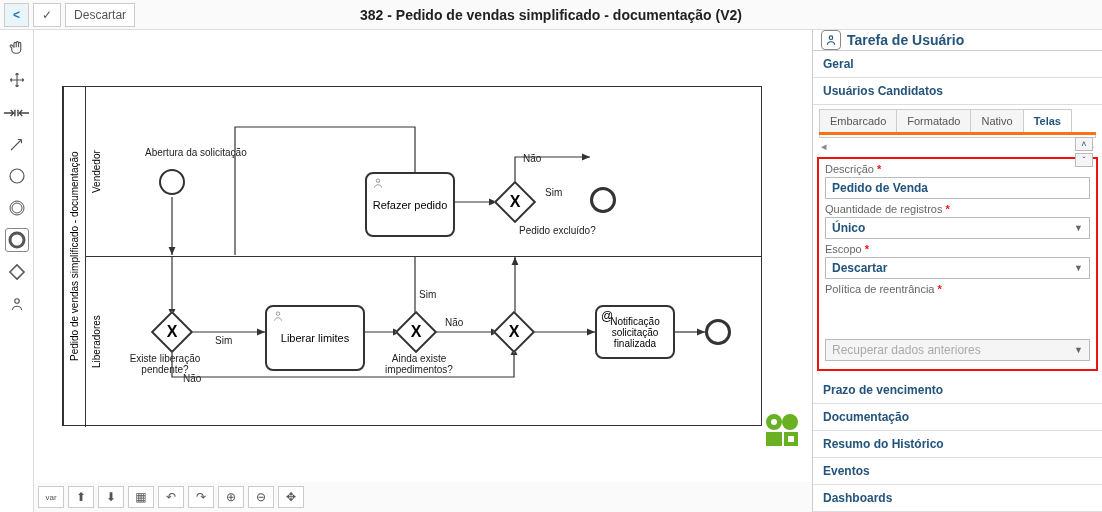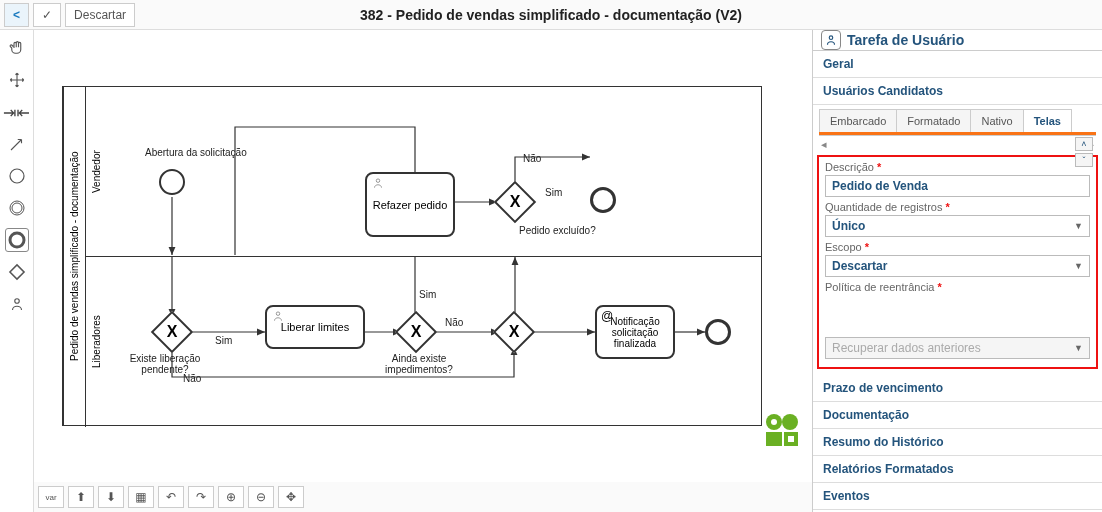--- a/index.html
+++ b/index.html
@@ -170,21 +170,21 @@
             <path d="M430 62 L430 0" fill="none" stroke="#333" stroke-width="1.2" marker-end="url(#ah2)"></path>
           </svg>
 
           <div class="gw" style="left:72px;top:60px;">
               <span>X</span>
             </div>
           <div class="lbl" style="left:40px;top:96px;white-space:normal;width:80px;text-align:center;">Existe liberação pendente?</div>
           <div class="lbl" style="left:130px;top:78px;">Sim</div>
           <div class="lbl" style="left:98px;top:116px;">Não</div>
 
-          <div class="task" style="left:180px;top:48px;width:100px;height:44px;">
+          <div class="task" style="left:180px;top:48px;width:100px;height:66px;">
             <svg class="usr" viewBox="0 0 24 24" stroke="#555" fill="none">
                 <circle cx="12" cy="8" r="3"></circle>
                 <path d="M6 20c0-3 3-5 6-5s6 2 6 5"></path>
               </svg>
             <span>Liberar limites</span>
           </div>
 
           <div class="gw" style="left:316px;top:60px;">
               <span>X</span>
             </div>
@@ -278,17 +278,16 @@
       <div class="fld-l"><span>Política de reentrância</span> <span class="req">*</span></div>
       <div class="fld-v dis">
           <span>Recuperar dados anteriores</span>
           <span class="caret">▼</span>
         </div>
     </div>
 
     <div class="acc">Prazo de vencimento</div>
     <div class="acc">Documentação</div>
     <div class="acc">Resumo do Histórico</div>
-    <div class="acc">Relatórios Formatados</div>
     <div class="acc">Eventos</div>
     <div class="acc">Dashboards</div>
   </div>
 </div>
 
 </body></html>

